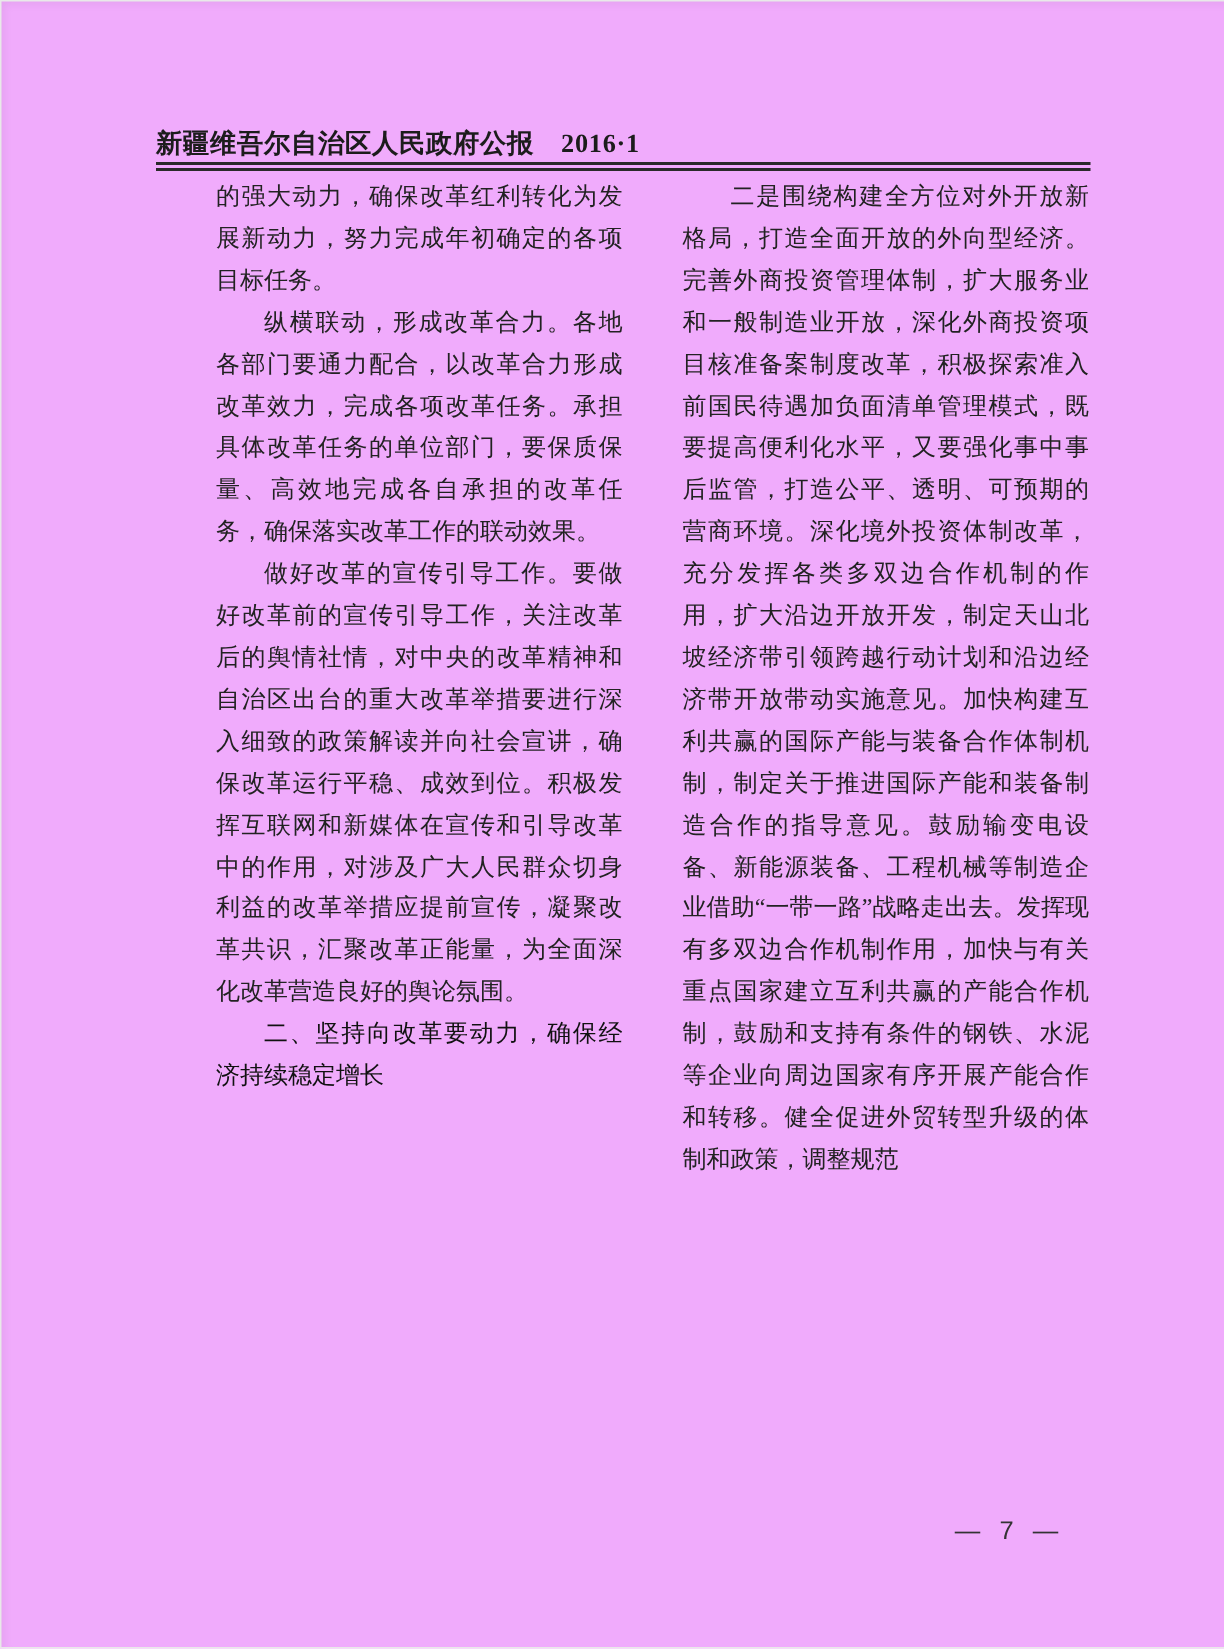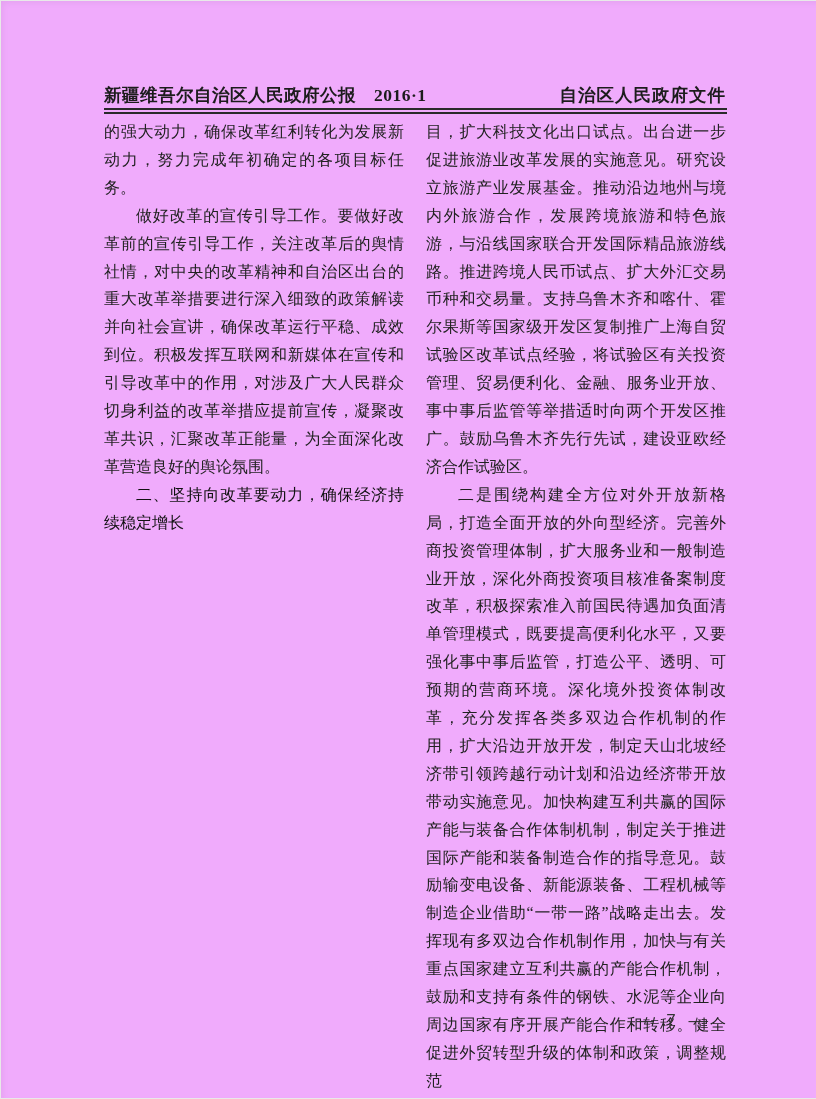--- a/index.html
+++ b/index.html
@@ -50,20 +50,21 @@
     display: flex;
     justify-content: space-between;
   }
   .col {
     width: 300px;
     font-size: 16px;
     line-height: 27.9px;
     text-align: justify;
     text-justify: inter-character;
     color: #222222;
+    margin-left: 40px;
   }
   .col p { margin: 0; }
   .ind { text-indent: 2em; }
   .cont { text-indent: 0; }
   .heading {
     font-family: "Liberation Sans", "DejaVu Sans", sans-serif;
     font-weight: normal;
     color: #111111;
   }
   .page-number {
@@ -78,35 +79,34 @@
     font-family: "Liberation Sans", "DejaVu Sans", sans-serif;
   }
 </style>
 </head>
 <body>
 
 <div class="page">
 
   <div class="header-row">
     <span class="header-left">新疆维吾尔自治区人民政府公报　2016·1</span>
-    <span class="header-right">自治区人民政府文件</span>
   </div>
 
   <div class="header-rule"></div>
 
   <div class="content">
 
     <div class="col">
       <p class="cont">的强大动力，确保改革红利转化为发展新动力，努力完成年初确定的各项目标任务。</p>
+      <p class="ind">纵横联动，形成改革合力。各地各部门要通力配合，以改革合力形成改革效力，完成各项改革任务。承担具体改革任务的单位部门，要保质保量、高效地完成各自承担的改革任务，确保落实改革工作的联动效果。</p>
       <p class="ind">做好改革的宣传引导工作。要做好改革前的宣传引导工作，关注改革后的舆情社情，对中央的改革精神和自治区出台的重大改革举措要进行深入细致的政策解读并向社会宣讲，确保改革运行平稳、成效到位。积极发挥互联网和新媒体在宣传和引导改革中的作用，对涉及广大人民群众切身利益的改革举措应提前宣传，凝聚改革共识，汇聚改革正能量，为全面深化改革营造良好的舆论氛围。</p>
       <p class="ind heading">二、坚持向改革要动力，确保经济持续稳定增长</p>
     </div>
 
     <div class="col">
-      <p class="cont">目，扩大科技文化出口试点。出台进一步促进旅游业改革发展的实施意见。研究设立旅游产业发展基金。推动沿边地州与境内外旅游合作，发展跨境旅游和特色旅游，与沿线国家联合开发国际精品旅游线路。推进跨境人民币试点、扩大外汇交易币种和交易量。支持乌鲁木齐和喀什、霍尔果斯等国家级开发区复制推广上海自贸试验区改革试点经验，将试验区有关投资管理、贸易便利化、金融、服务业开放、事中事后监管等举措适时向两个开发区推广。鼓励乌鲁木齐先行先试，建设亚欧经济合作试验区。</p>
       <p class="ind">二是围绕构建全方位对外开放新格局，打造全面开放的外向型经济。完善外商投资管理体制，扩大服务业和一般制造业开放，深化外商投资项目核准备案制度改革，积极探索准入前国民待遇加负面清单管理模式，既要提高便利化水平，又要强化事中事后监管，打造公平、透明、可预期的营商环境。深化境外投资体制改革，充分发挥各类多双边合作机制的作用，扩大沿边开放开发，制定天山北坡经济带引领跨越行动计划和沿边经济带开放带动实施意见。加快构建互利共赢的国际产能与装备合作体制机制，制定关于推进国际产能和装备制造合作的指导意见。鼓励输变电设备、新能源装备、工程机械等制造企业借助“一带一路”战略走出去。发挥现有多双边合作机制作用，加快与有关重点国家建立互利共赢的产能合作机制，鼓励和支持有条件的钢铁、水泥等企业向周边国家有序开展产能合作和转移。健全促进外贸转型升级的体制和政策，调整规范</p>
     </div>
 
   </div>
 
   <div class="page-number">— 7 —</div>
 
 </div>
 
 </body></html>

